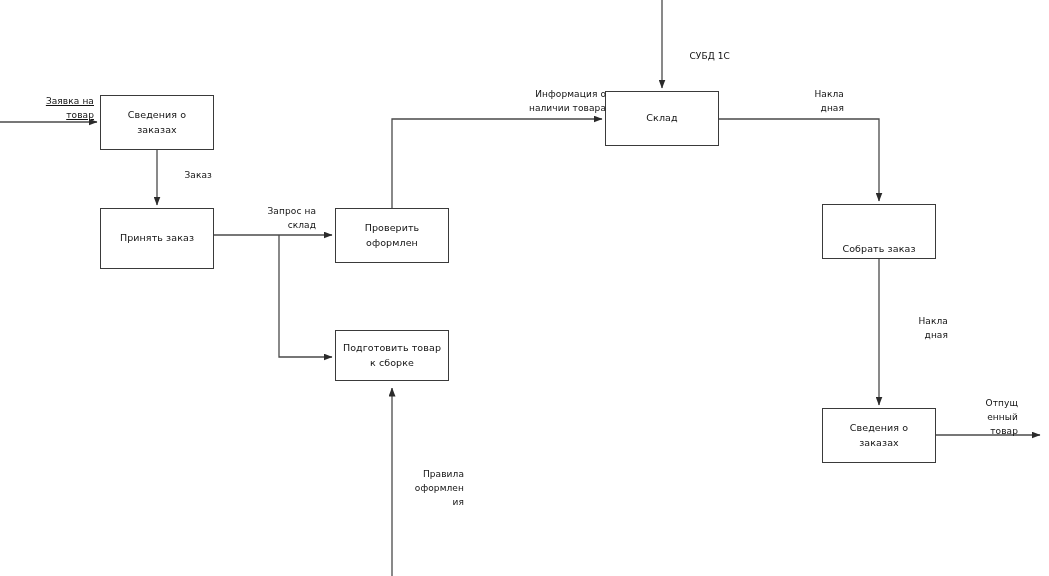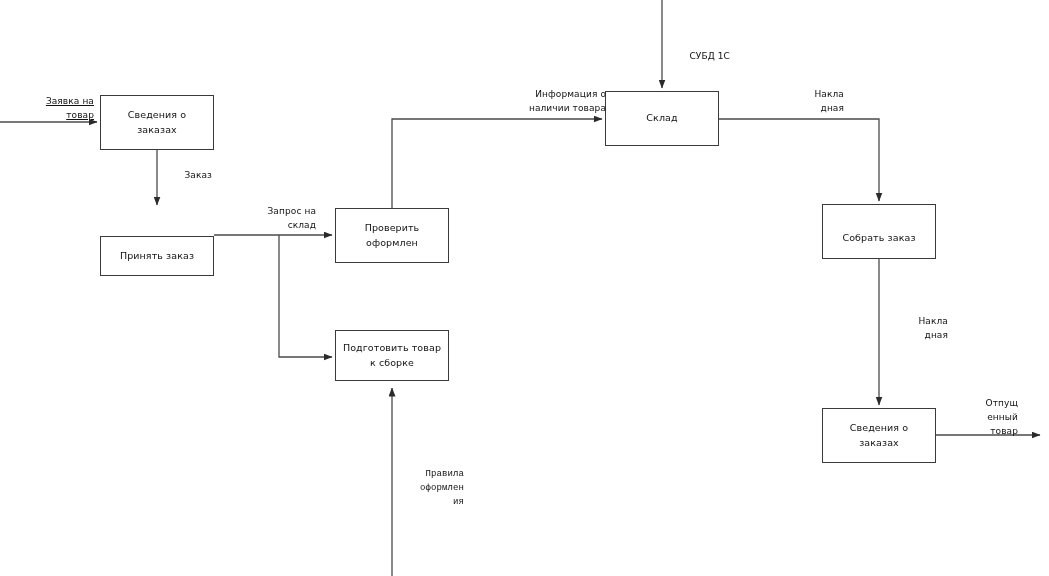--- a/index.html
+++ b/index.html
@@ -30,21 +30,21 @@
     box-sizing: border-box;
     border: 1px solid #3a3a3a;
     background: #ffffff;
     display: flex;
     align-items: center;
     justify-content: center;
     text-align: center;
     font-size: 9.5px;
     color: #111111;
     line-height: 1.5;
-    padding: 13px 6px;
+    padding: 2px 6px;
     letter-spacing: 0.1px;
   }
   .wlabel {
     position: absolute;
     font-size: 9px;
     color: #111111;
     text-align: right;
     line-height: 1.55;
     letter-spacing: 0.1px;
     white-space: pre-line;
@@ -72,21 +72,21 @@
         <polyline points="879,259 879,405" stroke="#4a4a4a" fill="none" marker-end="url(#arrowhead)"></polyline>
         <polyline points="936,435 1040,435" stroke="#4a4a4a" fill="none" marker-end="url(#arrowhead)"></polyline>
         <polyline points="392,576 392,388" stroke="#4a4a4a" fill="none" marker-end="url(#arrowhead)"></polyline>
       </g>
   </svg>
 
   <div id="node-layer">
       <div class="node" style="left: 100px; top: 95px; width: 114px; height: 55px; border-color: rgb(58, 58, 58); color: rgb(17, 17, 17);">
         <span>Сведения о заказах</span>
       </div>
-      <div class="node" style="left: 100px; top: 208px; width: 114px; height: 40px; border-color: rgb(58, 58, 58); color: rgb(17, 17, 17); margin-top: 28px;">
+      <div class="node" style="left: 100px; top: 208px; width: 114px; height: 61px; border-color: rgb(58, 58, 58); color: rgb(17, 17, 17);">
         <span>Принять заказ</span>
       </div>
       <div class="node" style="left: 335px; top: 208px; width: 114px; height: 55px; border-color: rgb(58, 58, 58); color: rgb(17, 17, 17);">
         <span>Проверить оформлен</span>
       </div>
       <div class="node" style="left: 335px; top: 330px; width: 114px; height: 51px; border-color: rgb(58, 58, 58); color: rgb(17, 17, 17);">
         <span>Подготовить товар к сборке</span>
       </div>
       <div class="node" style="left: 605px; top: 91px; width: 114px; height: 55px; border-color: rgb(58, 58, 58); color: rgb(17, 17, 17);">
         <span>Склад</span>
@@ -107,18 +107,18 @@
       <div class="wlabel" style="left: 496px; top: 88px; width: 110px; color: rgb(17, 17, 17);">Информация о
 наличии товара</div>
       <div class="wlabel" style="left: 668px; top: 50px; width: 62px; color: rgb(17, 17, 17);">СУБД 1С</div>
       <div class="wlabel" style="left: 782px; top: 88px; width: 62px; color: rgb(17, 17, 17);">Накла
 дная</div>
       <div class="wlabel" style="left: 886px; top: 315px; width: 62px; color: rgb(17, 17, 17);">Накла
 дная</div>
       <div class="wlabel" style="left: 962px; top: 397px; width: 56px; color: rgb(17, 17, 17);">Отпущ
 енный
 товар</div>
-      <div class="wlabel" style="left: 400px; top: 468px; width: 64px; color: rgb(17, 17, 17); font-family: Liberation Mono, monospace;">Правила
+      <div class="wlabel" style="left: 400px; top: 468px; width: 64px; color: rgb(17, 17, 17);">Правила
 оформлен
 ия</div>
     </div>
 
 </div>
 
 </body></html>

